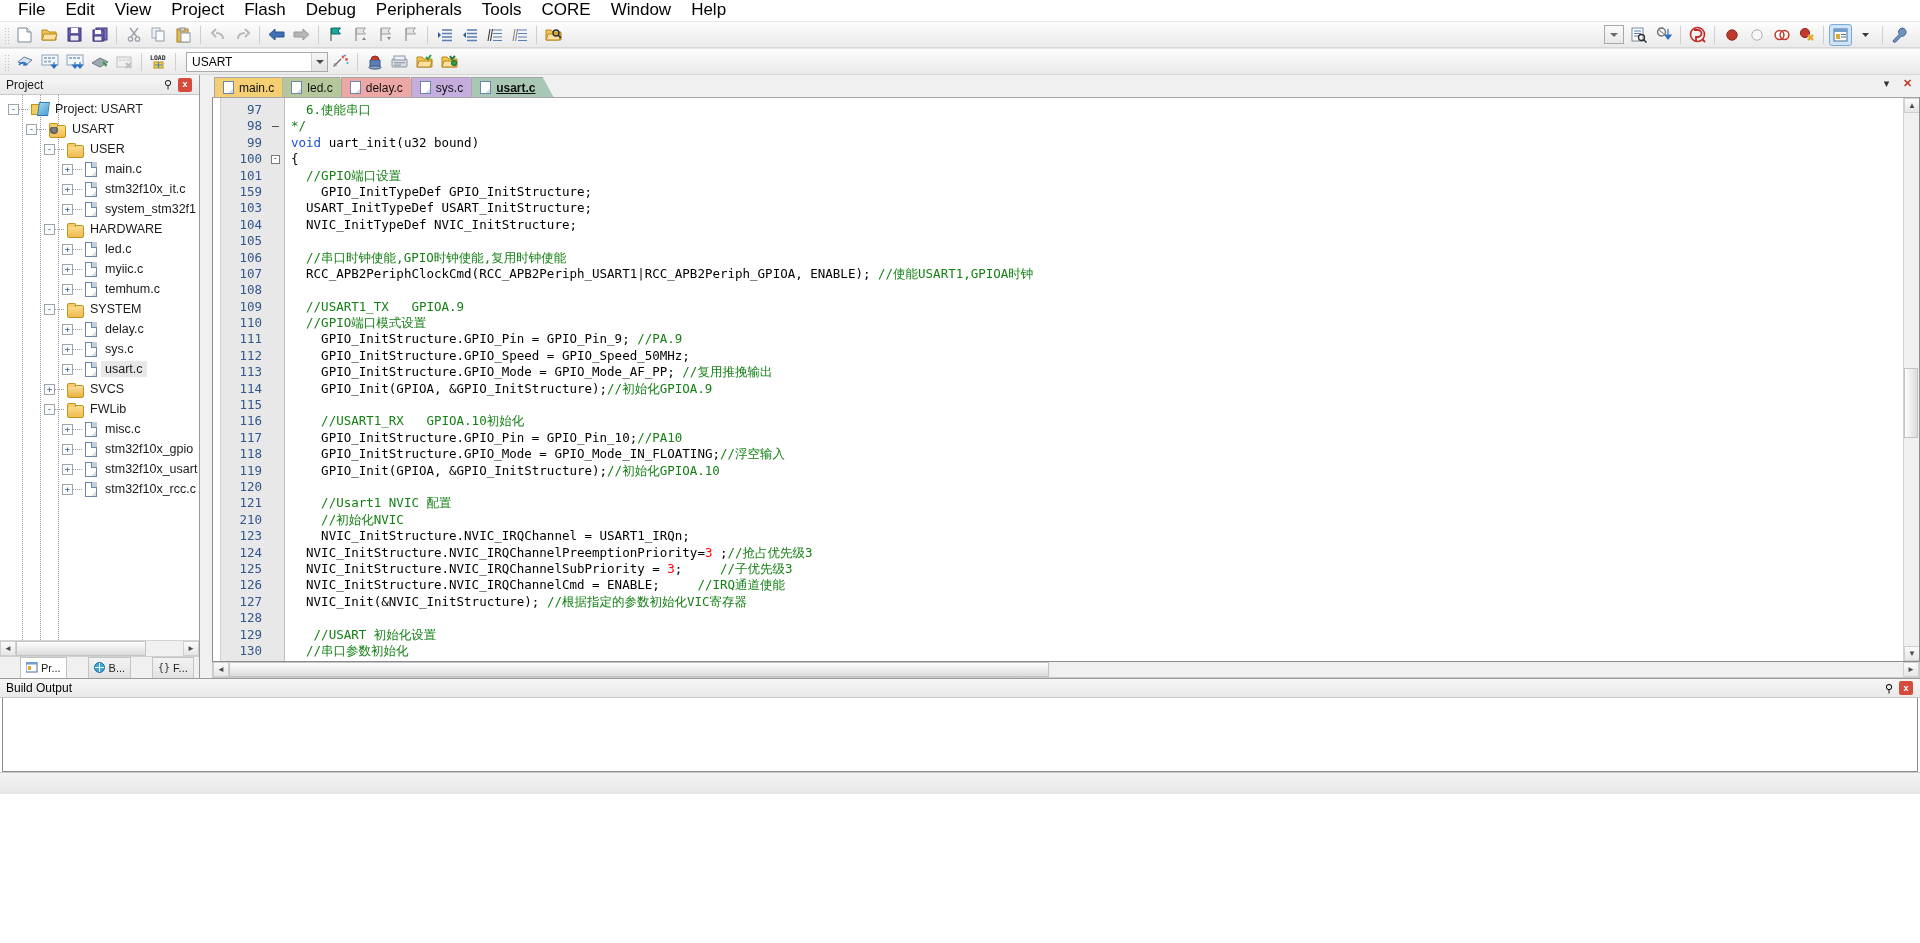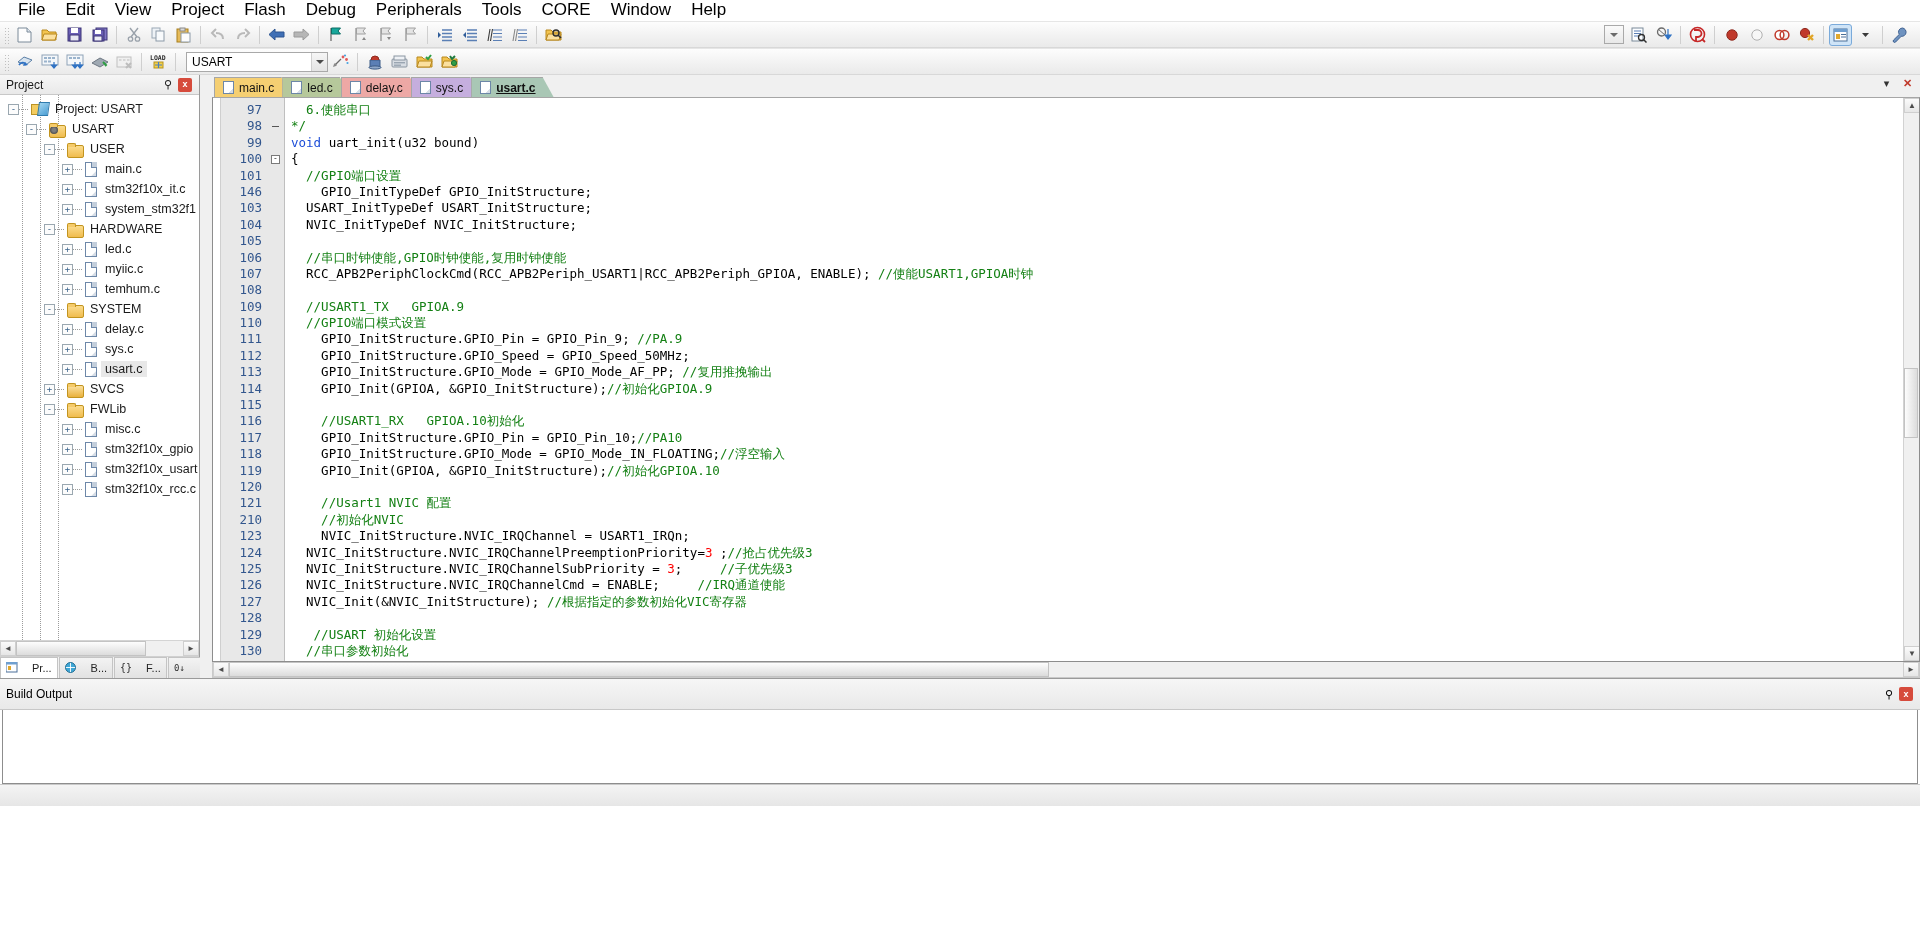--- a/index.html
+++ b/index.html
@@ -201,25 +201,26 @@
     font-size:8px;color:#4c4c4c;
   }
   .sb-track{flex:1;height:15px;background:#f0f0f0;position:relative;}
   .sb-thumb{position:absolute;left:0;top:0;height:15px;width:130px;
     background:linear-gradient(to bottom,#fdfdfd,#dcdcdc);border:1px solid #c3c3c3;}
   .panetabs {
     height: 22px; background:#f0f0f0; display:flex; align-items:flex-end;
     border-top:1px solid #d0d0d0;
   }
   .ptab {
-    height: 21px; display:flex; align-items:center; gap:14px;
+    height: 21px; display:flex; align-items:center; gap:3px;
     padding: 0 5px; font-size:11px; color:#222;
     border:1px solid #c4c4c4; border-bottom:none;
     background:linear-gradient(to bottom,#f3f3f3,#e2e2e2);
     margin-right:1px;
+    margin-left:20px;
   }
   .ptab.active { background:#ffffff; }
   .ptab .ic { width:12px;height:12px;display:block; }
 
   
   .editor {
     flex: 1;
     display:flex; flex-direction:column;
     background:#f0f0f0;
     min-width:0;
@@ -296,21 +297,21 @@
     display:flex;flex-direction:column;
   }
   .vthumb{ background:linear-gradient(to right,#fdfdfd,#dcdcdc); border:1px solid #c3c3c3;}
   .hscroll-row{
     height:16px; margin-left:12px; background:#f0f0f0;
     display:flex;align-items:center;border:1px solid #c9c9c9;border-top:none;
   }
 
   
   .buildhdr {
-    height:32px; background:linear-gradient(to bottom,#f6f6f6,#e9e9e9);
+    height:20px; background:linear-gradient(to bottom,#f6f6f6,#e9e9e9);
     display:flex;align-items:center;padding-left:6px;
     border-top:1px solid #9a9a9a; border-bottom:1px solid #c8c8c8;
     font-size:12px;
   }
   .buildhdr .ttl{flex:1;}
   .buildbody{
     height:74px;background:#ffffff;border:1px solid #8d8d8d;border-top:none;
     margin:0 2px;
   }
   .statusbar{
@@ -936,21 +937,21 @@
     </div>
 
     <div class="codewrap">
       <div class="gutter-left"></div>
       <div class="linenums" id="linenums">
           <div>97</div>
           <div>98</div>
           <div>99</div>
           <div>100</div>
           <div>101</div>
-          <div>146</div>
+          <div>159</div>
           <div>103</div>
           <div>104</div>
           <div>105</div>
           <div>106</div>
           <div>107</div>
           <div>108</div>
           <div>109</div>
           <div>110</div>
           <div>111</div>
           <div>112</div>

